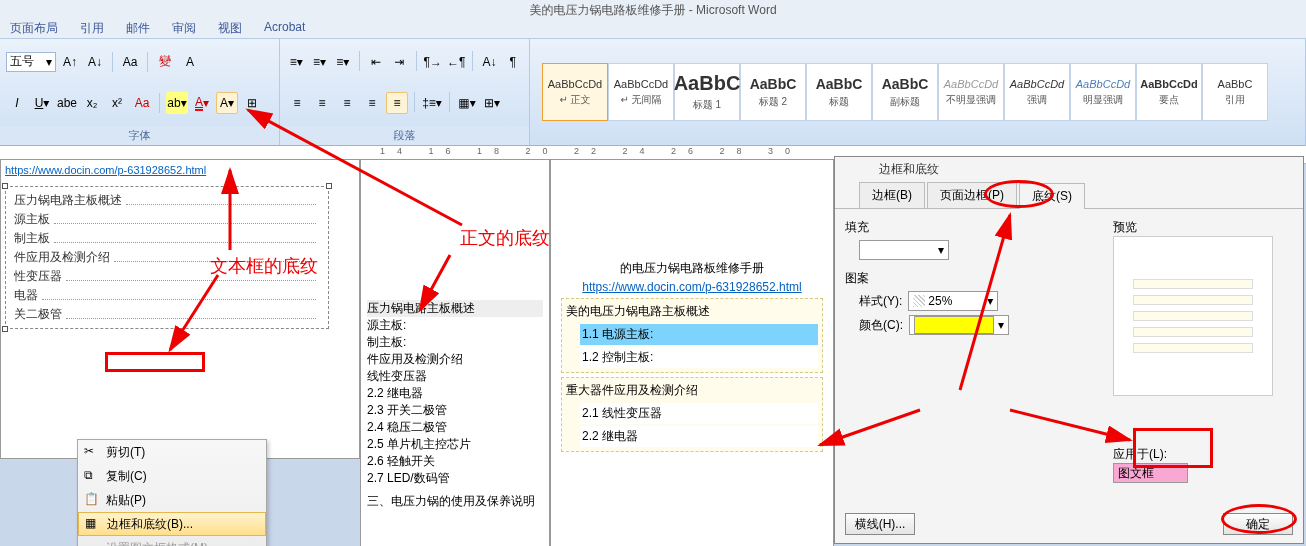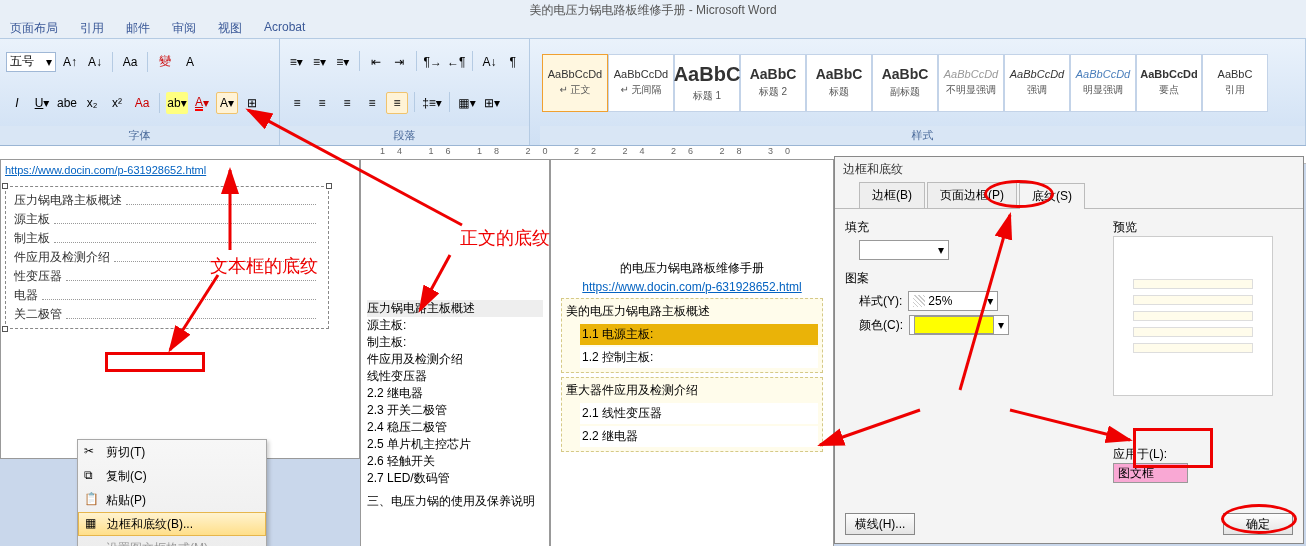--- a/index.html
+++ b/index.html
@@ -31,21 +31,21 @@
 .ctxmenu .item { height:24px; display:flex; align-items:center; padding:0 8px 0 28px; position:relative; }
 .ctxmenu .item.hi { background:linear-gradient(#fff3cf,#ffdf8a); border:1px solid #e6b64c; }
 .ctxmenu .icon { position:absolute; left:6px; width:16px; height:16px; }
 
 .page.mid { left:360px; top:-5px; width:190px; height:390px; padding:140px 6px 6px; }
 .page.right { left:550px; top:-5px; width:284px; height:390px; padding:100px 10px 6px; }
 .yellowbox { background:#fffceb; border:1px solid #d5c987; }
 .label-red { color:#e00; font-size:18px; font-weight:500; position:absolute;text-align:right; }
 
 .dialog { position:absolute; right:2px; top:156px; width:470px; height:388px; background:#f4f4f4; border:1px solid #888; }
-.dlg-title { padding:4px 8px; font-size:12px; color:#333; }
+.dlg-title { padding:4px 8px; font-size:12px; color:#333;margin-left:36px; }
 .dlg-tabs { display:flex; gap:0; border-bottom:1px solid #bbb; padding-left:24px; }
 .dlg-tab { padding:4px 12px; border:1px solid #bbb; border-bottom:none; background:#eee; margin-right:2px; }
 .dlg-tab.on { background:#f4f4f4; position:relative; top:1px; }
 .dlg-body { display:flex; padding:10px; gap:10px; }
 .dropdown { width:90px; height:20px; border:1px solid #999; background:#fff; display:inline-flex; align-items:center; padding:0 4px; }
 .colorswatch { width:80px; height:18px; border:1px solid #999; background:#ffff00; display:inline-block; }
 .preview-box { border:1px solid #ccc; background:#fff; width:160px; height:160px; display:flex; flex-direction:column; justify-content:center; align-items:center; gap:6px; }
 .preview-line { width:120px; height:10px; background:#fffceb; border:1px solid #ddd; }
 .dlg-footer { position:absolute; bottom:8px; left:10px; right:10px; display:flex; justify-content:space-between; align-items:center; }
 .winbtn { width:70px; height:22px; border:1px solid #888; background:linear-gradient(#fdfdfd,#e4e4e4); display:inline-flex; align-items:center; justify-content:center; }
@@ -182,21 +182,20 @@
         <div class="style-item">
             <span class="style-preview" style="font-weight:bold">AaBbCcDd</span>
             <span class="style-name">要点</span>
           </div>
         <div class="style-item">
             <span class="style-preview">AaBbC</span>
             <span class="style-name">引用</span>
           </div>
       </div>
     </div>
-    <div class="group-label">样式</div>
   </div>
 </div>
 
 <div class="ruler">14 16 18 20 22 24 26 28 30</div>
 
 <div class="canvas">
 
   <div class="page left">
     <div style="color:#0563c1;text-decoration:underline;padding:4px;font-size:11px">https://www.docin.com/p-631928652.html</div>
     <div style="border:1px dashed #888;margin:6px 30px 0 4px;padding:4px;position:relative">
@@ -269,21 +268,21 @@
     <div>2.6 轻触开关</div>
     <div>2.7 LED/数码管</div>
     <div style="margin-top:6px">三、电压力锅的使用及保养说明</div>
   </div>
 
   <div class="page right">
     <div style="text-align:center">的电压力锅电路板维修手册</div>
     <div style="text-align:center;margin:3px 0"><a class="link">https://www.docin.com/p-631928652.html</a></div>
     <div class="yellowbox" style="padding:4px;margin:4px 0;border-style:dashed">
       <div>美的电压力锅电路主板概述</div>
-      <div style="background:#eab308;margin:4px 0 0 14px;padding:2px">1.1 电源主板:</div>
+      <div style="background:#7dd3fc;margin:4px 0 0 14px;padding:2px">1.1 电源主板:</div>
       <div style="background:#fff;margin:2px 0 0 14px;padding:2px">1.2 控制主板:</div>
     </div>
     <div class="yellowbox" style="padding:4px;margin:4px 0;border-style:dashed">
       <div>重大器件应用及检测介绍</div>
       <div style="background:#fff;margin:4px 0 0 14px;padding:2px">2.1 线性变压器</div>
       <div style="background:#fff;margin:2px 0 0 14px;padding:2px">2.2 继电器</div>
     </div>
   </div>
 
   <span class="label-red" style="left:210px;top:90px">文本框的底纹</span>

